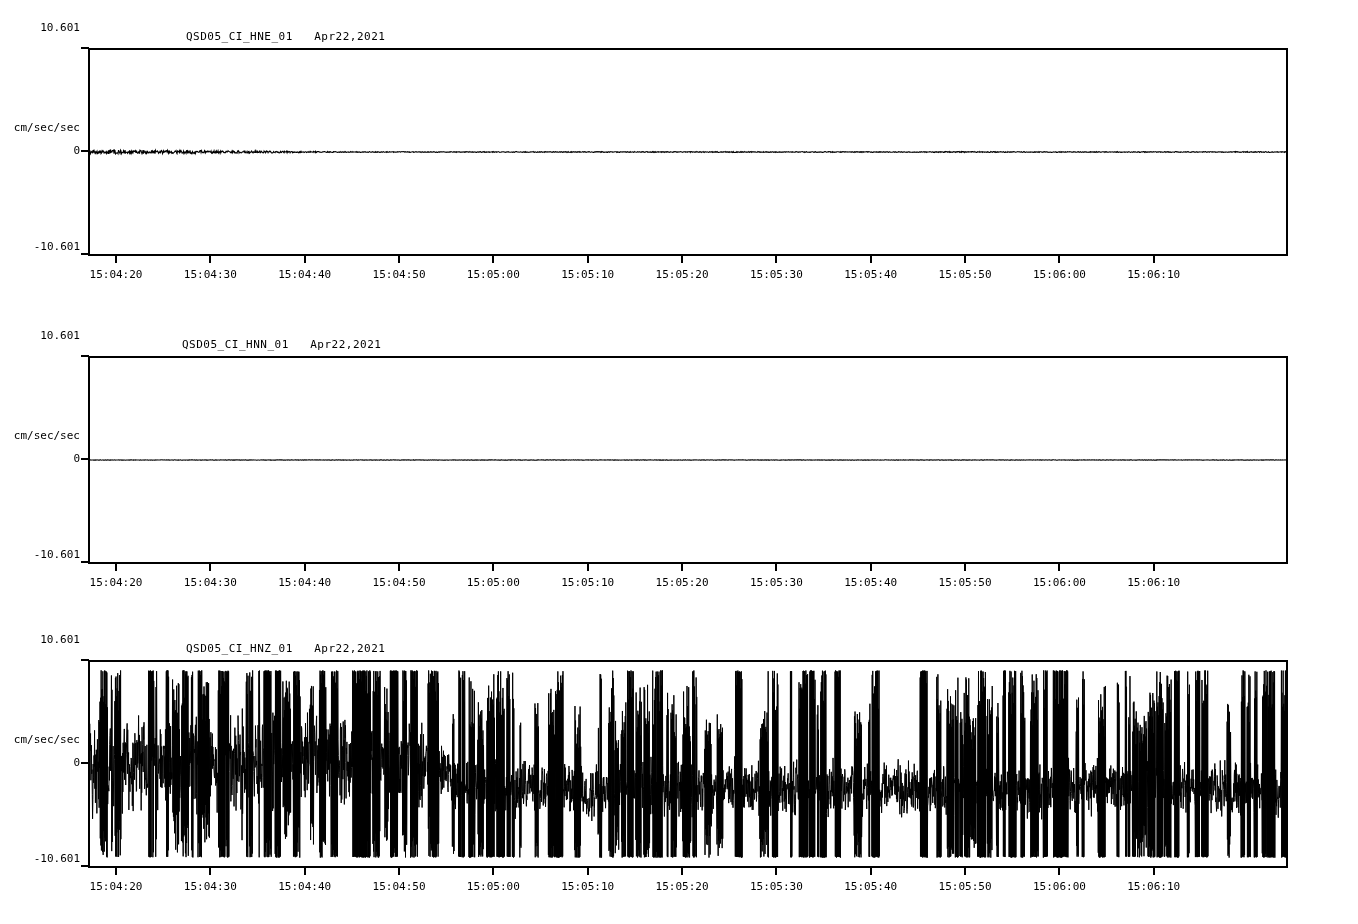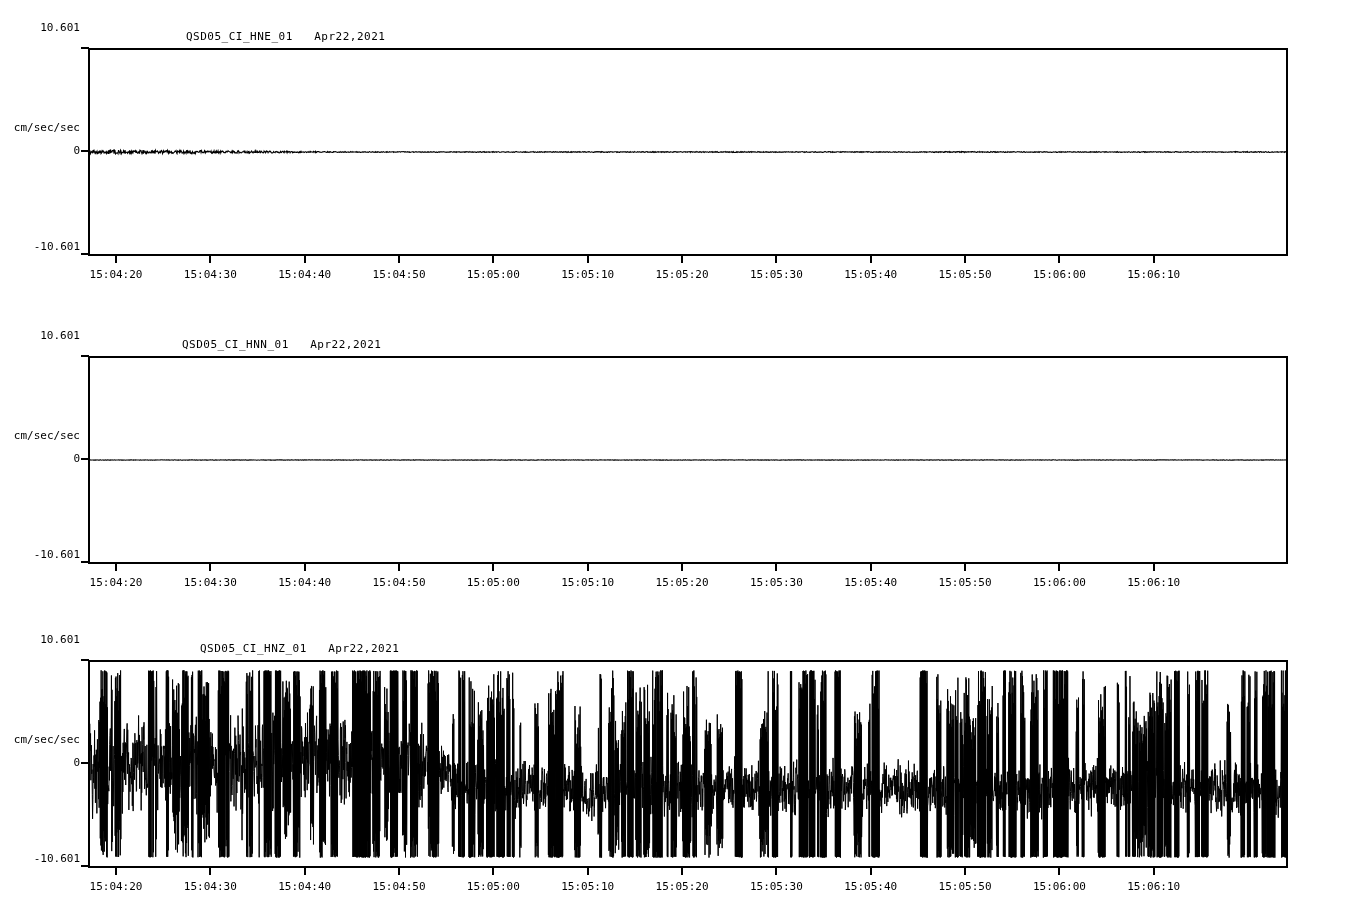--- a/index.html
+++ b/index.html
@@ -163,21 +163,21 @@
       <div class="xtick-label" style="left: 870.717px; top: 268px;">15:05:40</div>
       <div class="xtick-mark" style="left: 964.057px; top: 256px;"></div>
       <div class="xtick-label" style="left: 965.057px; top: 268px;">15:05:50</div>
       <div class="xtick-mark" style="left: 1058.4px; top: 256px;"></div>
       <div class="xtick-label" style="left: 1059.4px; top: 268px;">15:06:00</div>
       <div class="xtick-mark" style="left: 1152.74px; top: 256px;"></div>
       <div class="xtick-label" style="left: 1153.74px; top: 268px;">15:06:10</div>
     </div>
 
   <div class="panel" style="top:612px;height:312px;">
-    <div class="plot-title" style="left:200px;top:30px;">QSD05_CI_HNZ_01   Apr22,2021</div>
+    <div class="plot-title" style="left:186px;top:30px;">QSD05_CI_HNZ_01   Apr22,2021</div>
     <div class="ylabel-unit" style="left:0px;top:121px;width:80px;">cm/sec/sec</div>
     <div class="ytick-label" style="left:0px;top:21px;width:80px;">10.601</div>
     <div class="ytick-label" style="left:0px;top:144px;width:80px;">0</div>
     <div class="ytick-label" style="left:0px;top:240px;width:80px;">-10.601</div>
     <div class="ytick-mark" style="left:81px;top:47px;"></div>
     <div class="ytick-mark" style="left:81px;top:150px;"></div>
     <div class="ytick-mark" style="left:81px;top:253px;"></div>
     <div class="axis-box" style="left:88px;top:48px;width:1200px;height:208px;"></div>
     <div class="trace" style="left:88px;top:48px;">
       <svg id="svg-hnz" width="1200" height="208">

